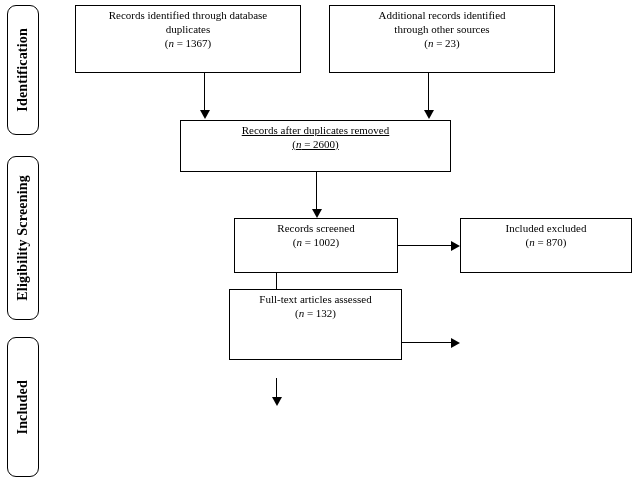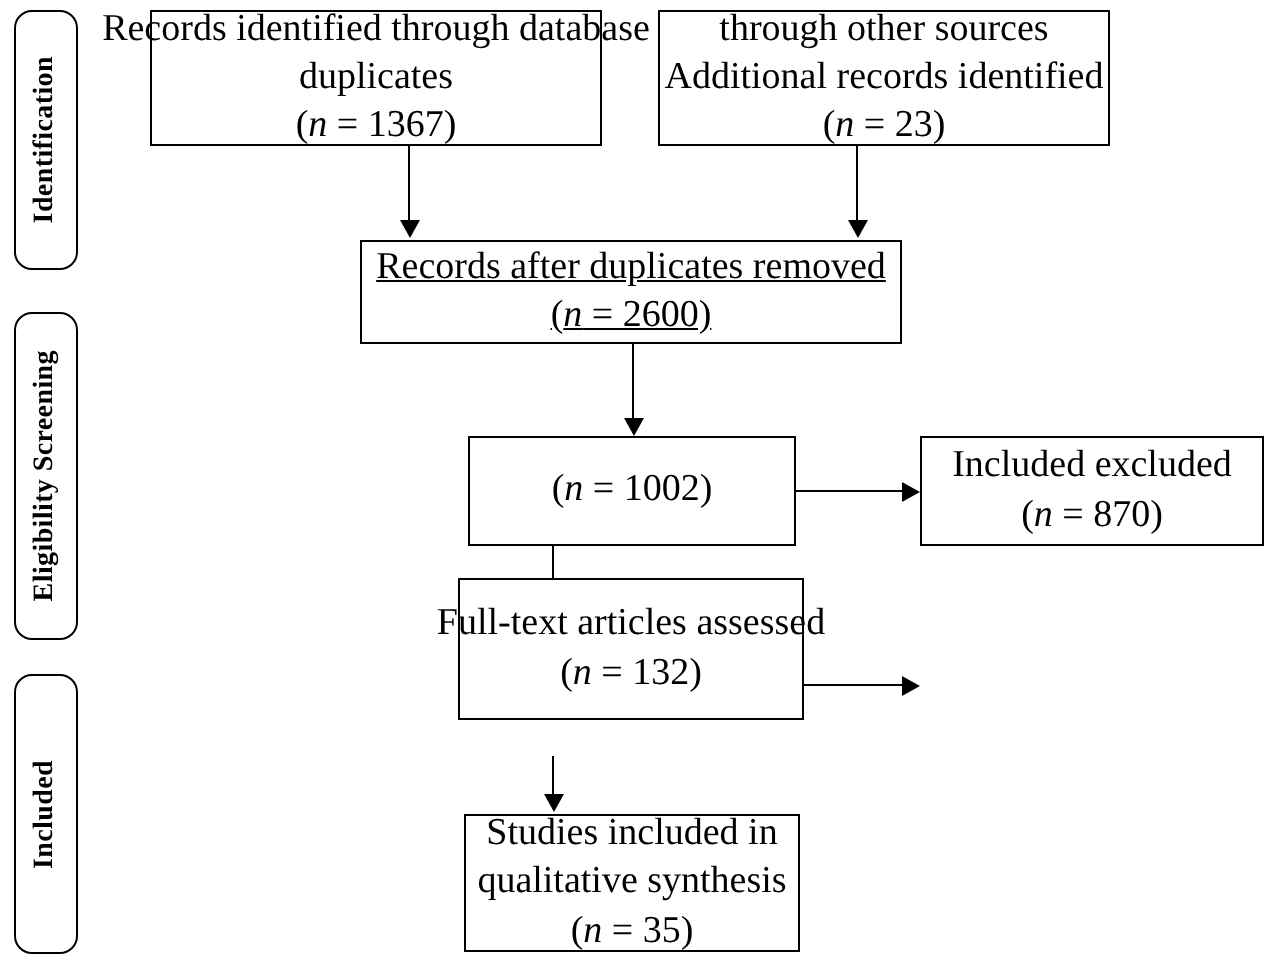--- a/index.html
+++ b/index.html
@@ -41,23 +41,22 @@
 
   
   .box {
     position: absolute;
     box-sizing: border-box;
     border: 1.5px solid #000000;
     background: #ffffff;
     display: flex;
     flex-direction: column;
     align-items: center;
-    justify-content: center;
     text-align: center;
-    font-size: 19px;
+    font-size: 11px;
     line-height: 1.28;
     padding: 2px 6px;
   }
   .box .line { display: block; white-space: nowrap; }
   .nitalic { font-style: italic; }
 
   
   .vline {
     position: absolute;
     width: 0;
@@ -102,40 +101,41 @@
     <span class="stage-label">Included</span>
   </div>
 
   <div class="box" style="left:75px; top:5px; width:226px; height:68px;">
     <span class="line">Records identified through database</span>
     <span class="line">duplicates</span>
     <span class="line"><span>(</span><span class="nitalic">n</span><span> = 1367)</span></span>
   </div>
 
   <div class="box" style="left:329px; top:5px; width:226px; height:68px;">
+    <span class="line">Additional records identified</span>
     <span class="line">through other sources</span>
-    <span class="line">Additional records identified</span>
     <span class="line"><span>(</span><span class="nitalic">n</span><span> = 23)</span></span>
   </div>
 
   <div class="vline" style="left:204px; top:73px; height:39px;"></div>
   <div class="arrow-down" style="left:200px; top:110px;"></div>
 
   <div class="vline" style="left:428px; top:73px; height:39px;"></div>
   <div class="arrow-down" style="left:424px; top:110px;"></div>
 
   <div class="box" style="left:180px; top:120px; width:271px; height:52px;text-decoration:underline;">
     <span class="line">Records after duplicates removed</span>
     <span class="line"><span>(</span><span class="nitalic">n</span><span> = 2600)</span></span>
   </div>
 
   <div class="vline" style="left:316px; top:172px; height:38px;"></div>
   <div class="arrow-down" style="left:312px; top:209px;"></div>
 
   <div class="box" style="left:234px; top:218px; width:164px; height:55px;">
+    <span class="line">Records screened</span>
     <span class="line"><span>(</span><span class="nitalic">n</span><span> = 1002)</span></span>
   </div>
 
   <div class="box" style="left:460px; top:218px; width:172px; height:55px;">
     <span class="line">Included excluded</span>
     <span class="line"><span>(</span><span class="nitalic">n</span><span> = 870)</span></span>
   </div>
 
   <div class="hline" style="left:398px; top:245px; width:54px;"></div>
   <div class="arrow-right" style="left:451px; top:241px;"></div>
@@ -148,19 +148,14 @@
     <span class="line"><span>(</span><span class="nitalic">n</span><span> = 132)</span></span>
   </div>
 
 
   <div class="hline" style="left:402px; top:342px; width:50px;"></div>
   <div class="arrow-right" style="left:451px; top:338px;"></div>
 
   <div class="vline" style="left:276px; top:378px; height:21px;"></div>
   <div class="arrow-down" style="left:272px; top:397px;"></div>
 
-  <div class="box" style="left:232px; top:407px; width:168px; height:69px;">
-    <span class="line">Studies included in</span>
-    <span class="line">qualitative synthesis</span>
-    <span class="line"><span>(</span><span class="nitalic">n</span><span> = 35)</span></span>
-  </div>
 
 </div>
 
 </body></html>

